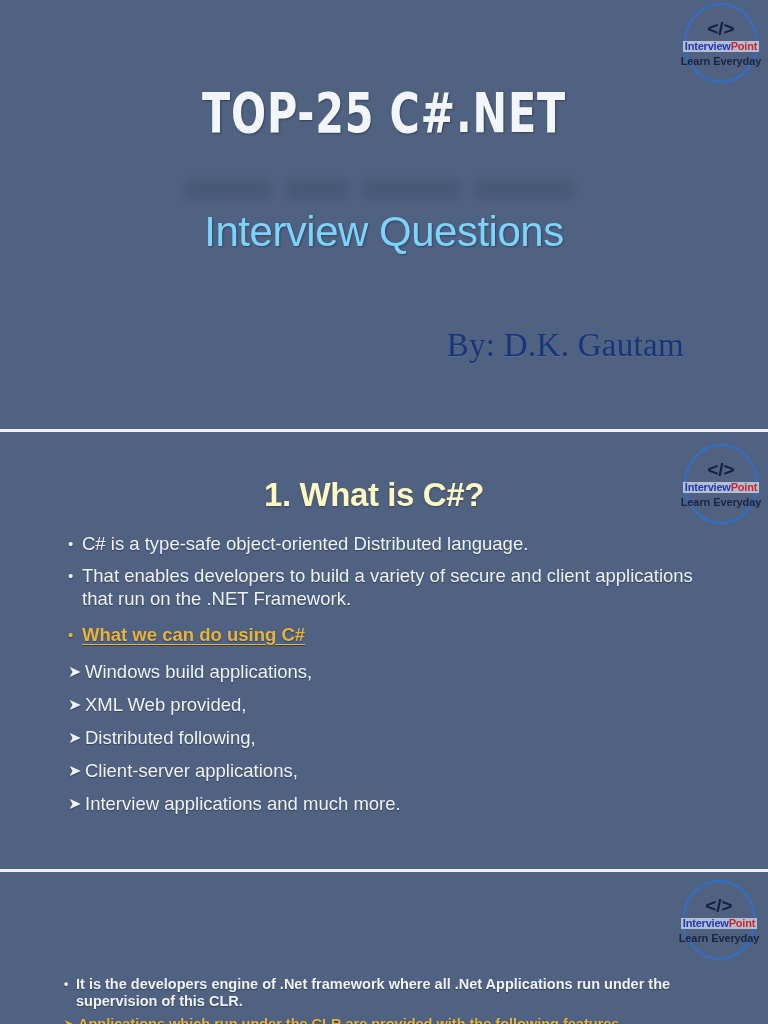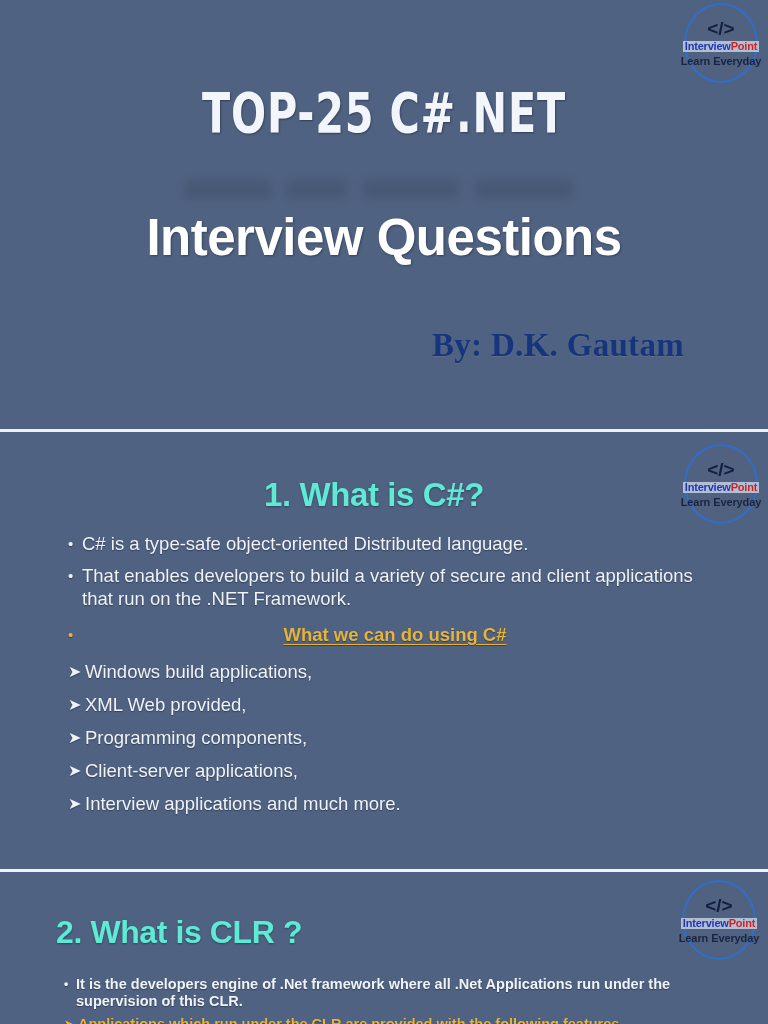--- a/index.html
+++ b/index.html
@@ -120,43 +120,43 @@
   .g1 { width: 86px; }
   .g2 { width: 60px; }
   .g3 { width: 96px; }
   .g4 { width: 98px; }
 
   .title-sub {
     position: absolute;
     left: 0; right: 0;
     top: 208px;
     text-align: center;
-    font-size: 51px;
-    font-weight: bold;
-    color: #ffffff;
+    font-size: 42px;
+    font-weight: normal;
+    color: #7dd3fc;
     letter-spacing: -0.5px;
     text-shadow: 1px 1px 2px rgba(20,28,48,.45);
   }
   .byline {
     position: absolute;
     right: 84px;
     top: 327px;
     font-family: "Liberation Serif", "DejaVu Serif", serif;
     font-size: 33px;
-    font-weight: bold;
+    font-weight: normal;
     color: #16357d;
     letter-spacing: .3px;
     text-shadow: 0 1px 1px rgba(255,255,255,.08);
   }
 
   
   .q-heading {
     font-size: 33px;
     font-weight: bold;
-    color: #5eead4;
+    color: #fef9c3;
     letter-spacing: -.4px;
     text-shadow: 0 1px 2px rgba(20,28,48,.45);
   }
   .q-heading.h1 {
     position: absolute;
     left: 0; right: 0;
     top: 473px - 429px;
     top: 44px;
     text-align: center;
     padding-right: 20px;
@@ -192,21 +192,20 @@
   }
   .li .txt { flex: 1 1 auto; }
 
   .li.highlight { margin-top: 13px; margin-bottom: 14px; }
   .li.highlight .dot { color: #e8b339; }
   .li.highlight .txt {
     color: #e8b339;
     font-weight: bold;
     text-decoration: underline;
     text-underline-offset: 3px;
-    text-align: center;
   }
   .li.arrow-item { margin-bottom: 10px; }
 
   
   .q-heading.h2 {
     position: absolute;
     left: 56px;
     top: 42px;
     font-size: 32px;
   }
@@ -286,21 +285,21 @@
       <div class="li arrow-item">
         <span class="arrow">➤</span>
         <span class="txt">Windows build applications,</span>
       </div>
       <div class="li arrow-item">
         <span class="arrow">➤</span>
         <span class="txt">XML Web provided,</span>
       </div>
       <div class="li arrow-item">
         <span class="arrow">➤</span>
-        <span class="txt">Programming components,</span>
+        <span class="txt">Distributed following,</span>
       </div>
       <div class="li arrow-item">
         <span class="arrow">➤</span>
         <span class="txt">Client-server applications,</span>
       </div>
       <div class="li arrow-item">
         <span class="arrow">➤</span>
         <span class="txt">Interview applications and much more.</span>
       </div>
 
@@ -310,21 +309,20 @@
   <div class="divider"></div>
 
   <section class="slide s3">
 
     <div class="logo logo-s3">
       <div class="code">&lt;/&gt;</div>
       <div class="band"><span class="w1">Interview</span><span class="w2">Point</span></div>
       <div class="tagline">Learn Everyday</div>
     </div>
 
-    <h2 class="q-heading h2">2. What is CLR ?</h2>
 
     <div class="body-list-2">
       <div class="li compact">
         <span class="dot">•</span>
         <span class="txt">It is the developers engine of .Net framework where all .Net  Applications run under the supervision of this CLR.</span>
       </div>
       <div class="li compact gold">
         <span class="arrow">➤</span>
         <span class="txt">Applications which run under the CLR are provided with the following features.</span>
       </div>

